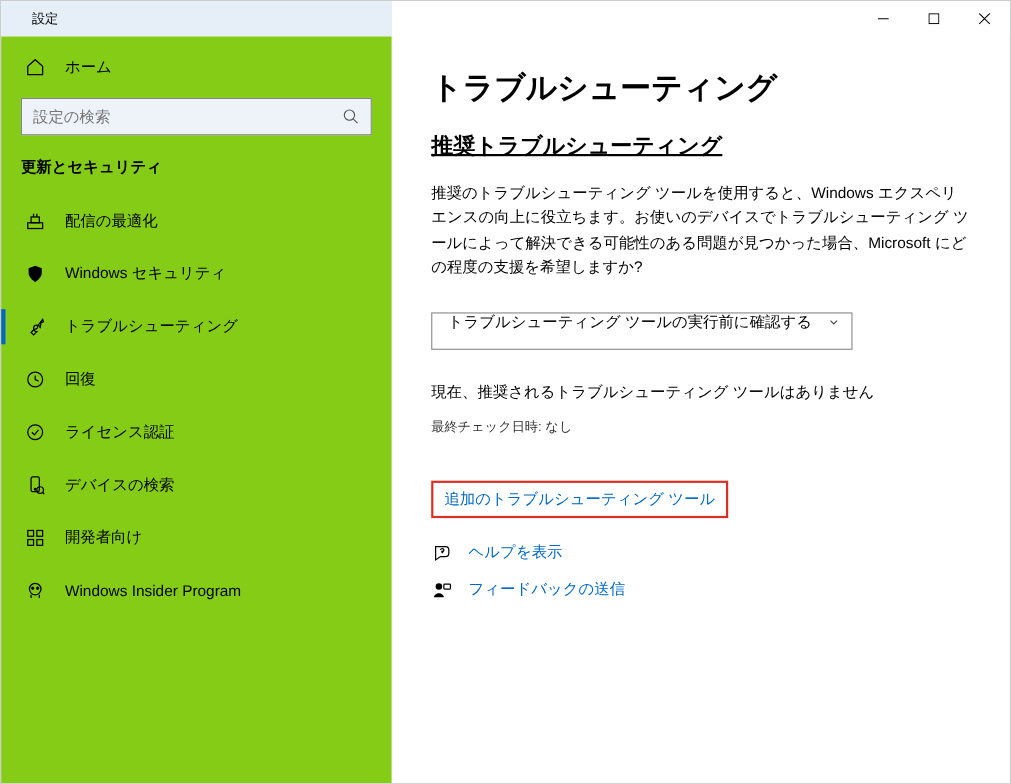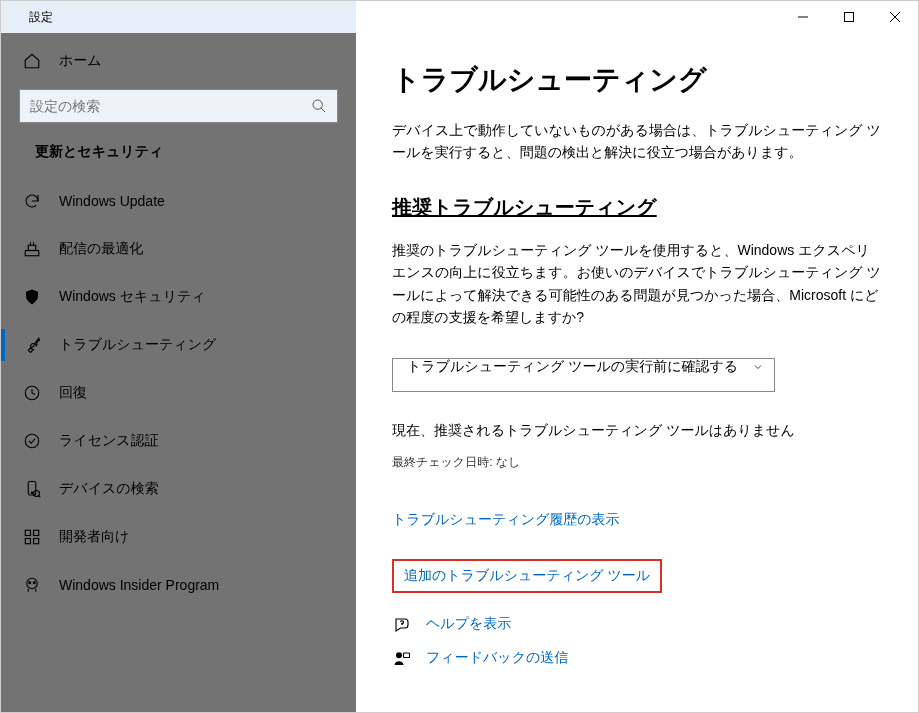--- a/index.html
+++ b/index.html
@@ -42,21 +42,21 @@
     color: #000;
   }
   .window-controls svg { width: 10px; height: 10px; }
   .main {
     flex: 1;
     display: flex;
     min-height: 0;
   }
   .sidebar {
     width: 355px;
-    background: #737373;
+    background: #84cc16;
     padding-top: 8px;
     overflow: hidden;
   }
   .home-row {
     display: flex;
     align-items: center;
     height: 40px;
     padding-left: 22px;
     gap: 18px;
     font-size: 14px;
@@ -79,21 +79,21 @@
     background: transparent;
     outline: none;
     font-size: 14px;
     color: #6c6c6c;
     font-family: inherit;
   }
   .search-box .search-icon { color: #555; }
   .category {
     font-weight: 700;
     font-size: 14px;
-    padding: 6px 18px 16px 34px;
+    padding: 6px 18px 16px 18px;
   }
   .nav-item {
     display: flex;
     align-items: center;
     height: 48px;
     padding-left: 22px;
     gap: 18px;
     font-size: 14px;
     position: relative;
   }
@@ -224,29 +224,20 @@
           <svg width="16" height="16" viewBox="0 0 24 24" fill="none" stroke="#555" stroke-width="1.5">
               <circle cx="10" cy="10" r="7"></circle>
               <line x1="15" y1="15" x2="21" y2="21"></line>
             </svg>
         </span>
       </div>
     </div>
 
     <div class="category">更新とセキュリティ</div>
 
-    <div class="nav-item">
-      <span class="icon">
-        <svg width="18" height="18" viewBox="0 0 24 24" fill="none" stroke="black" stroke-width="1.5">
-            <path d="M20 12a8 8 0 1 0-2.3 5.6"></path>
-            <polyline points="20 4 20 12 12 12" fill="none"></polyline>
-          </svg>
-      </span>
-      <span>Windows Update</span>
-    </div>
 
     <div class="nav-item">
       <span class="icon">
         <svg width="18" height="18" viewBox="0 0 24 24" fill="none" stroke="black" stroke-width="1.5">
             <rect x="3" y="14" width="18" height="7"></rect>
             <rect x="7" y="7" width="10" height="7"></rect>
             <line x1="10" y1="3" x2="10" y2="7"></line>
             <line x1="14" y1="3" x2="14" y2="7"></line>
           </svg>
       </span>
@@ -326,40 +317,36 @@
             <line x1="17" y1="17" x2="17" y2="21"></line>
           </svg>
       </span>
       <span>Windows Insider Program</span>
     </div>
 
   </div>
 
   <div class="content">
     <h1>トラブルシューティング</h1>
-    <p class="body-text">デバイス上で動作していないものがある場合は、トラブルシューティング ツールを実行すると、問題の検出と解決に役立つ場合があります。</p>
 
     <h2>推奨トラブルシューティング</h2>
     <p class="body-text">推奨のトラブルシューティング ツールを使用すると、Windows エクスペリエンスの向上に役立ちます。お使いのデバイスでトラブルシューティング ツールによって解決できる可能性のある問題が見つかった場合、Microsoft にどの程度の支援を希望しますか?</p>
 
     <div class="dropdown">
       <span>トラブルシューティング ツールの実行前に確認する</span>
       <span class="chevron">
         <svg width="12" height="12" viewBox="0 0 24 24" fill="none" stroke="#444" stroke-width="2">
             <polyline points="6 9 12 15 18 9"></polyline>
           </svg>
       </span>
     </div>
 
     <div class="status-line">現在、推奨されるトラブルシューティング ツールはありません</div>
     <div class="small-line">最終チェック日時: なし</div>
 
-    <div>
-      <span class="link">トラブルシューティング履歴の表示</span>
-    </div>
     <div>
       <span class="link boxed">追加のトラブルシューティング ツール</span>
     </div>
 
     <div class="help-row">
       <span class="hicon">
         <svg width="18" height="18" viewBox="0 0 24 24" fill="none" stroke="black" stroke-width="1.5">
             <path d="M4 4h12a4 4 0 0 1 4 4v4a4 4 0 0 1-4 4H10l-6 4v-4a4 4 0 0 1 0-0z"></path>
             <circle cx="12" cy="10" r="0.5" fill="black"></circle>
             <path d="M10 8a2 2 0 1 1 3 2c-1 .5-1 1-1 2"></path>

